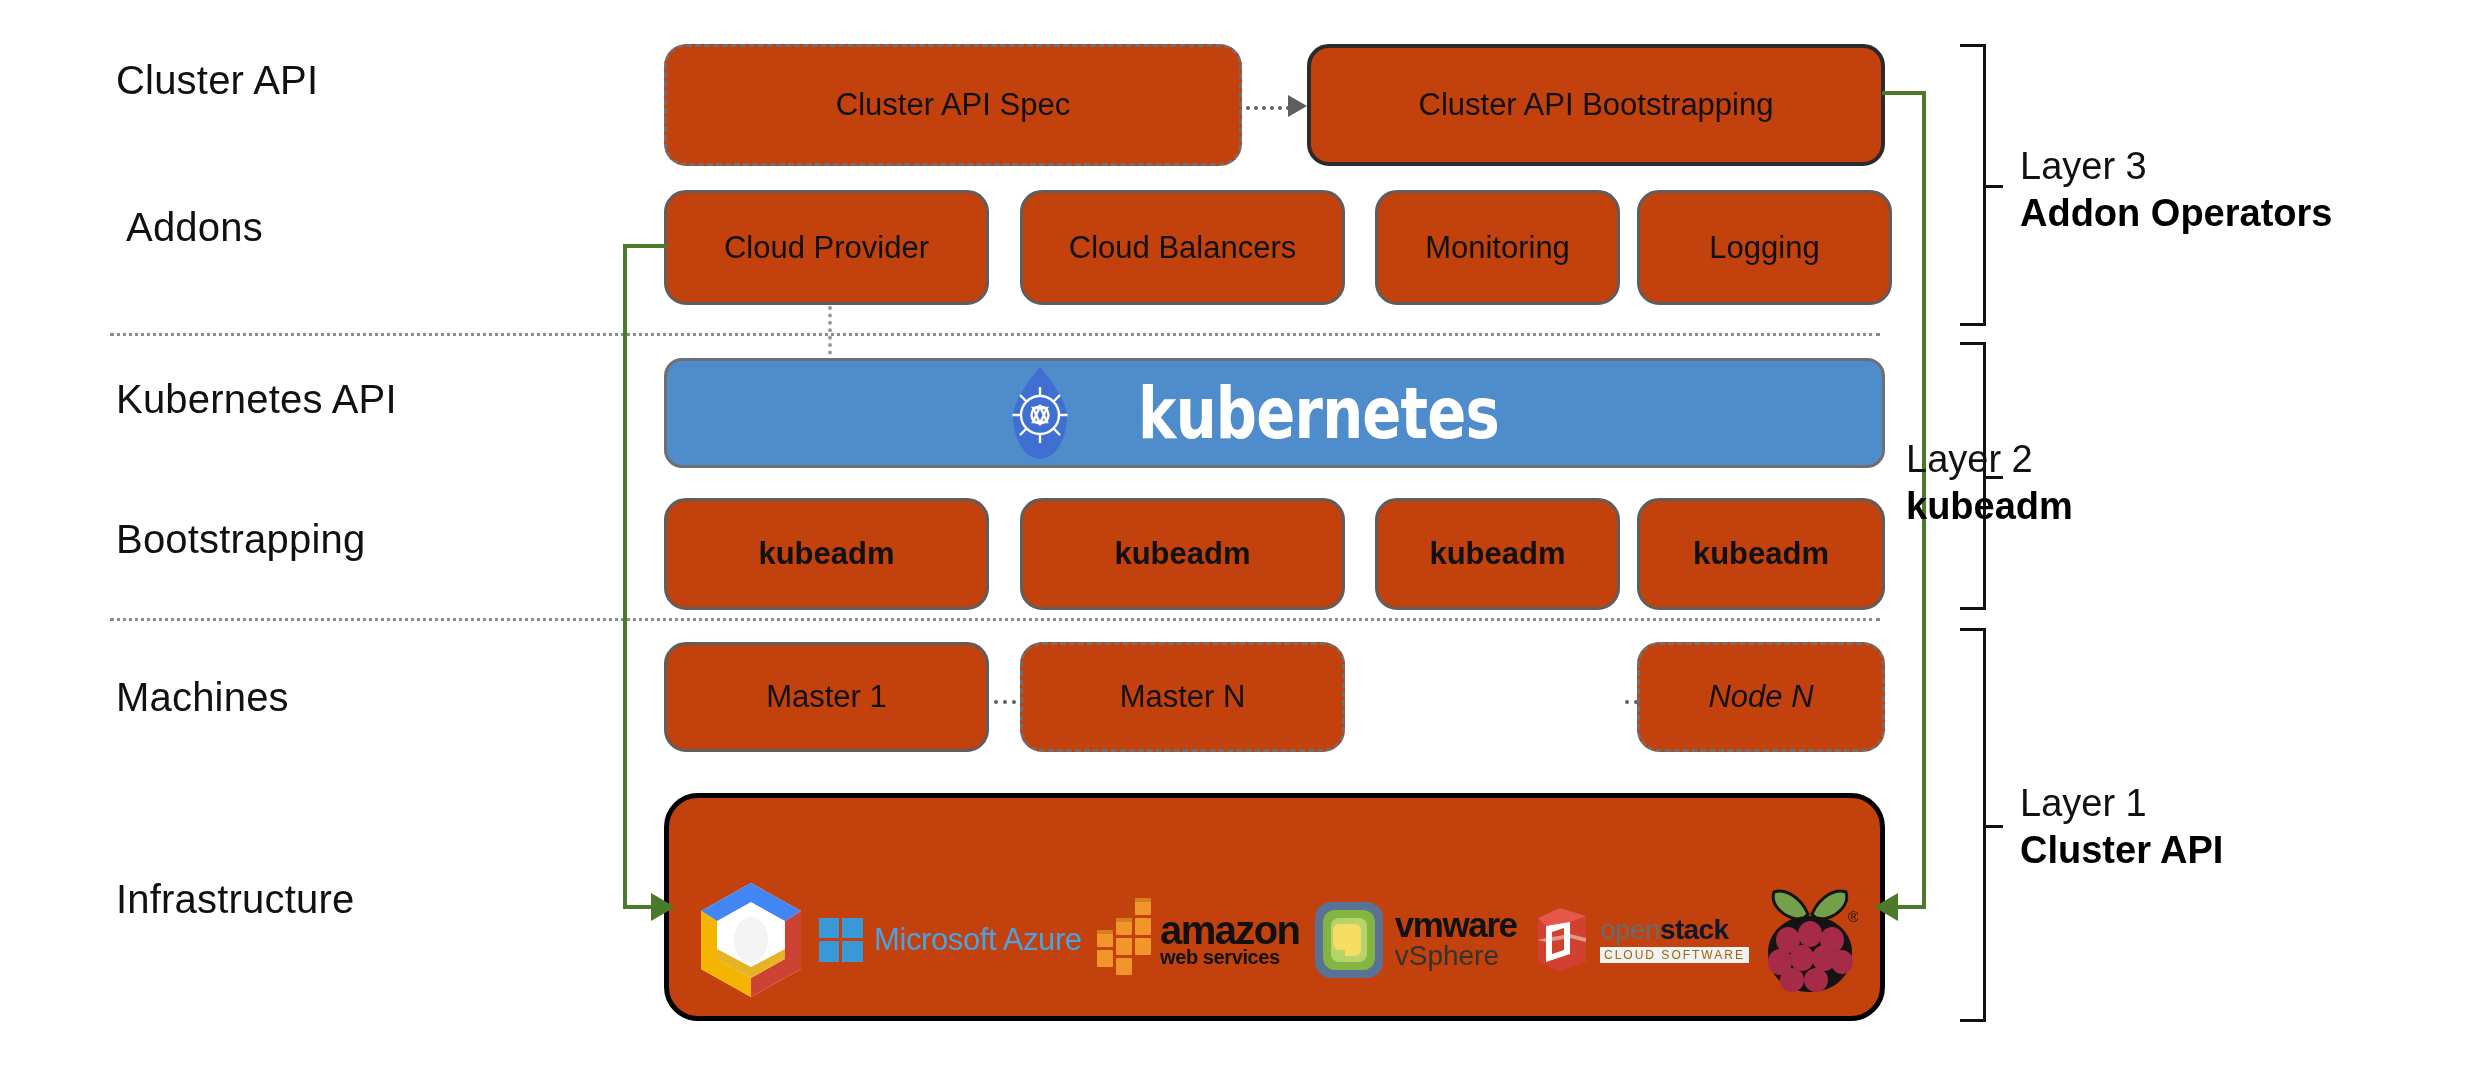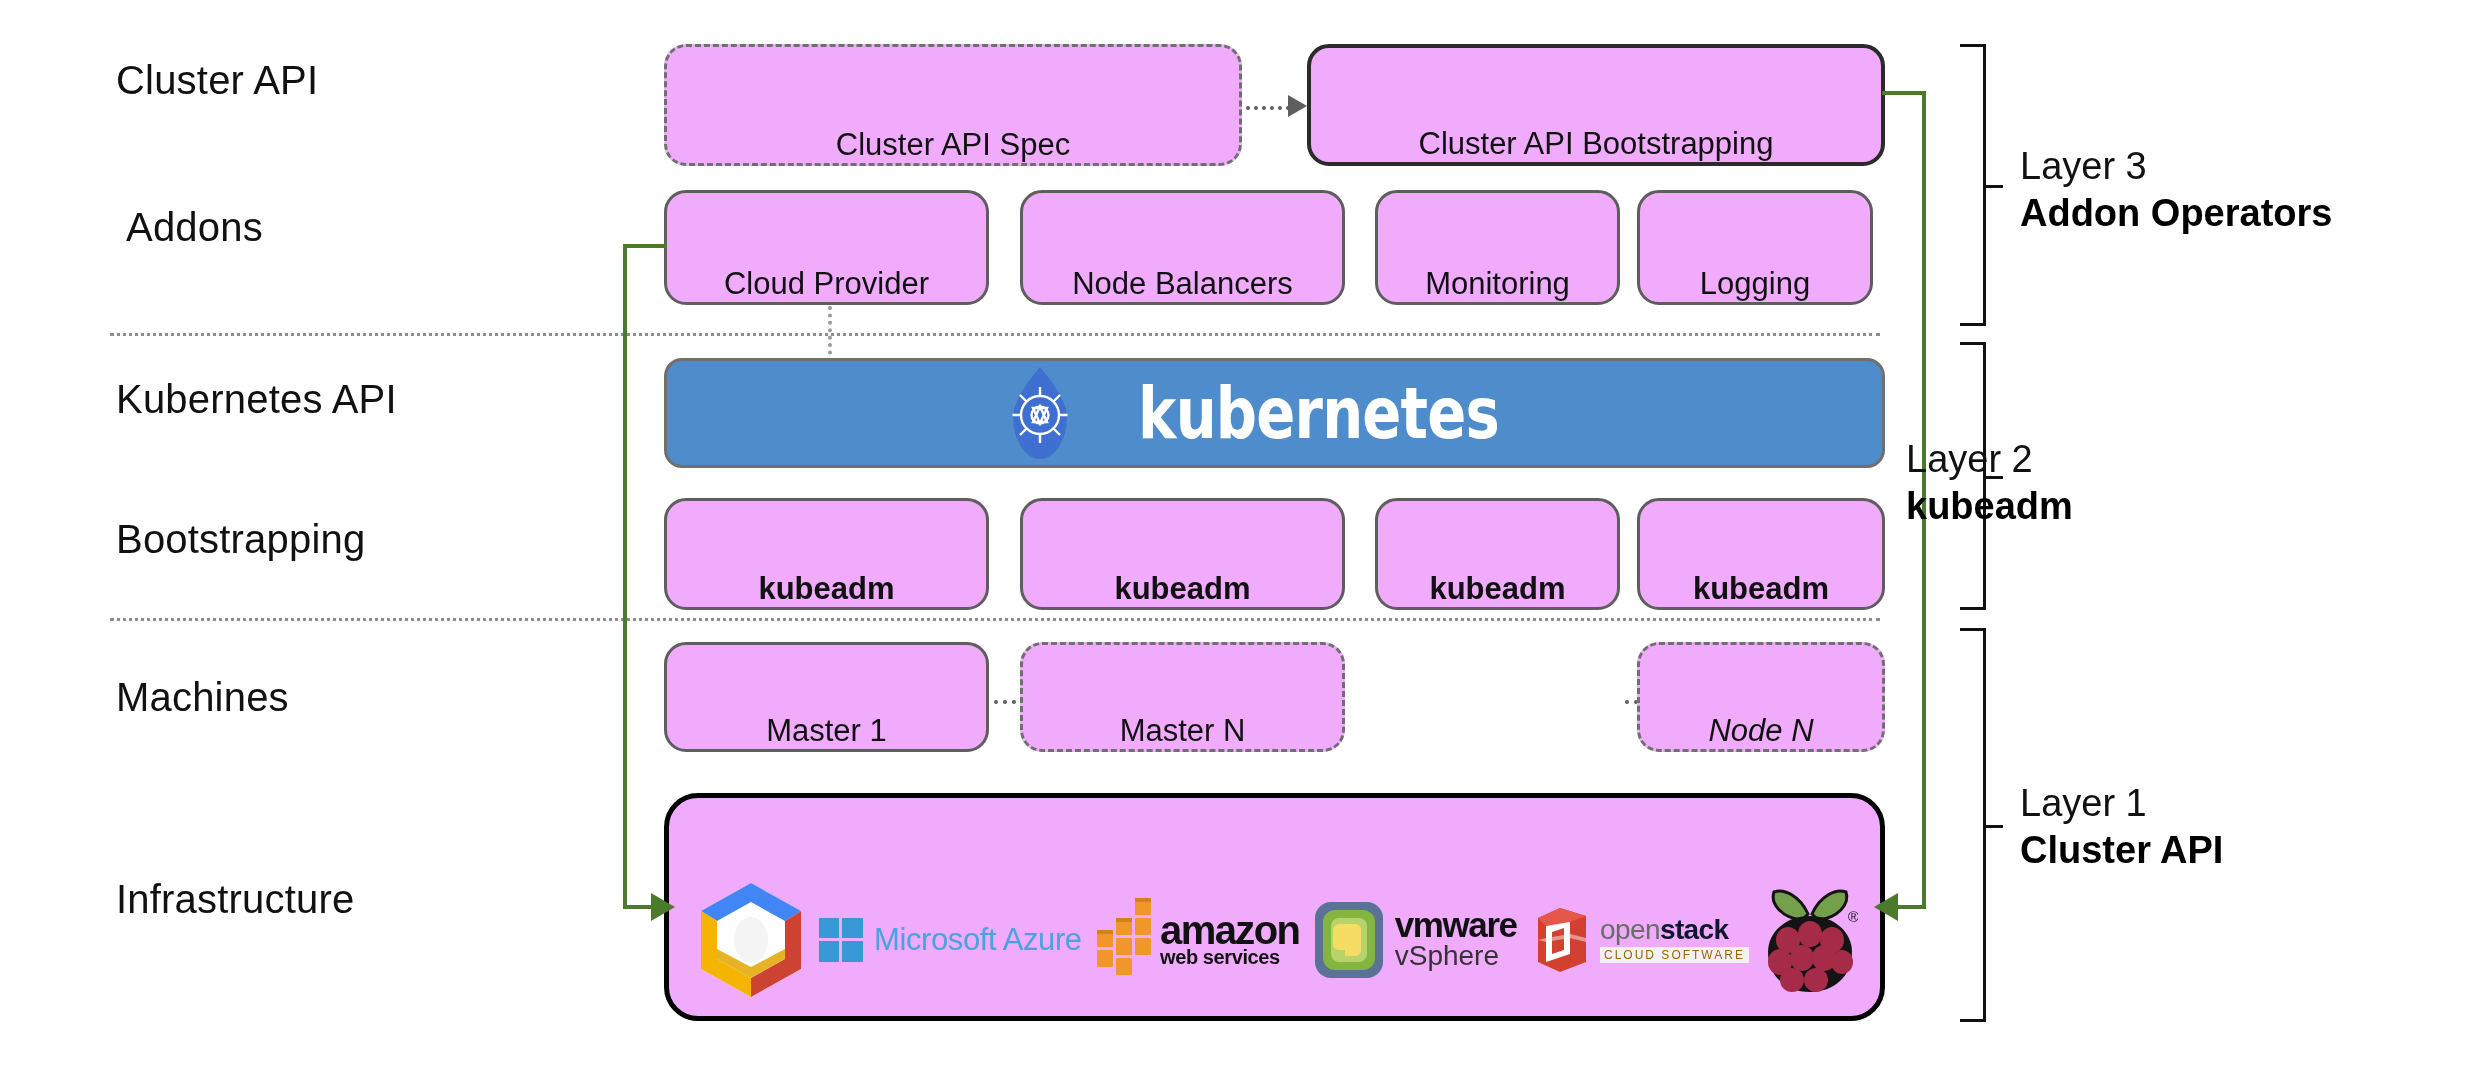--- a/index.html
+++ b/index.html
@@ -31,25 +31,25 @@
     left:110px;
     width:1770px;
     height:0;
     border-top:3px dotted #8d8d8d;
   }
 
   
   .box{
     position:absolute;
     box-sizing:border-box;
-    background:#f0abfc;
+    background:#c2410c;
     border:3px solid #5e5e5e;
     border-radius:22px;
     display:flex;
-    align-items:flex-end;
+    align-items:center;
     justify-content:center;
     font-size:31px;
     color:#111;
     text-align:center;
     line-height:1.15;
   }
   .box.dashed{
     border-style:dashed;
     border-color:#6f6f6f;
     border-width:3px;
@@ -173,26 +173,26 @@
   <div class="darrow" style="left:1288px;top:95px;"></div>
 
   <div class="box strong" style="left:1307px;top:44px;width:578px;height:122px;">
     <span>Cluster API Bootstrapping</span>
   </div>
 
   <div class="box" style="left:664px;top:190px;width:325px;height:115px;">
     <span>Cloud Provider</span>
   </div>
   <div class="box" style="left:1020px;top:190px;width:325px;height:115px;">
-    <span>Node Balancers</span>
+    <span>Cloud Balancers</span>
   </div>
   <div class="box" style="left:1375px;top:190px;width:245px;height:115px;">
     <span>Monitoring</span>
   </div>
-  <div class="box" style="left:1637px;top:190px;width:236px;height:115px;">
+  <div class="box" style="left:1637px;top:190px;width:255px;height:115px;">
     <span>Logging</span>
   </div>
 
   <div class="dotline v" style="left:828px;top:306px;height:56px;"></div>
 
   <div class="kbanner" style="left:664px;top:358px;width:1221px;height:110px;">
     <span style="display:block;width:70px;height:96px;">
       <svg viewBox="0 0 70 96" width="70" height="96" aria-hidden="true">
         <path d="M35 2 C18 22 8 40 8 52 C8 74 20 94 35 94 C50 94 62 74 62 52 C62 40 52 22 35 2 Z" fill="#3f6fd0"></path>
         <g stroke="#ffffff" stroke-width="2.4" fill="none">

